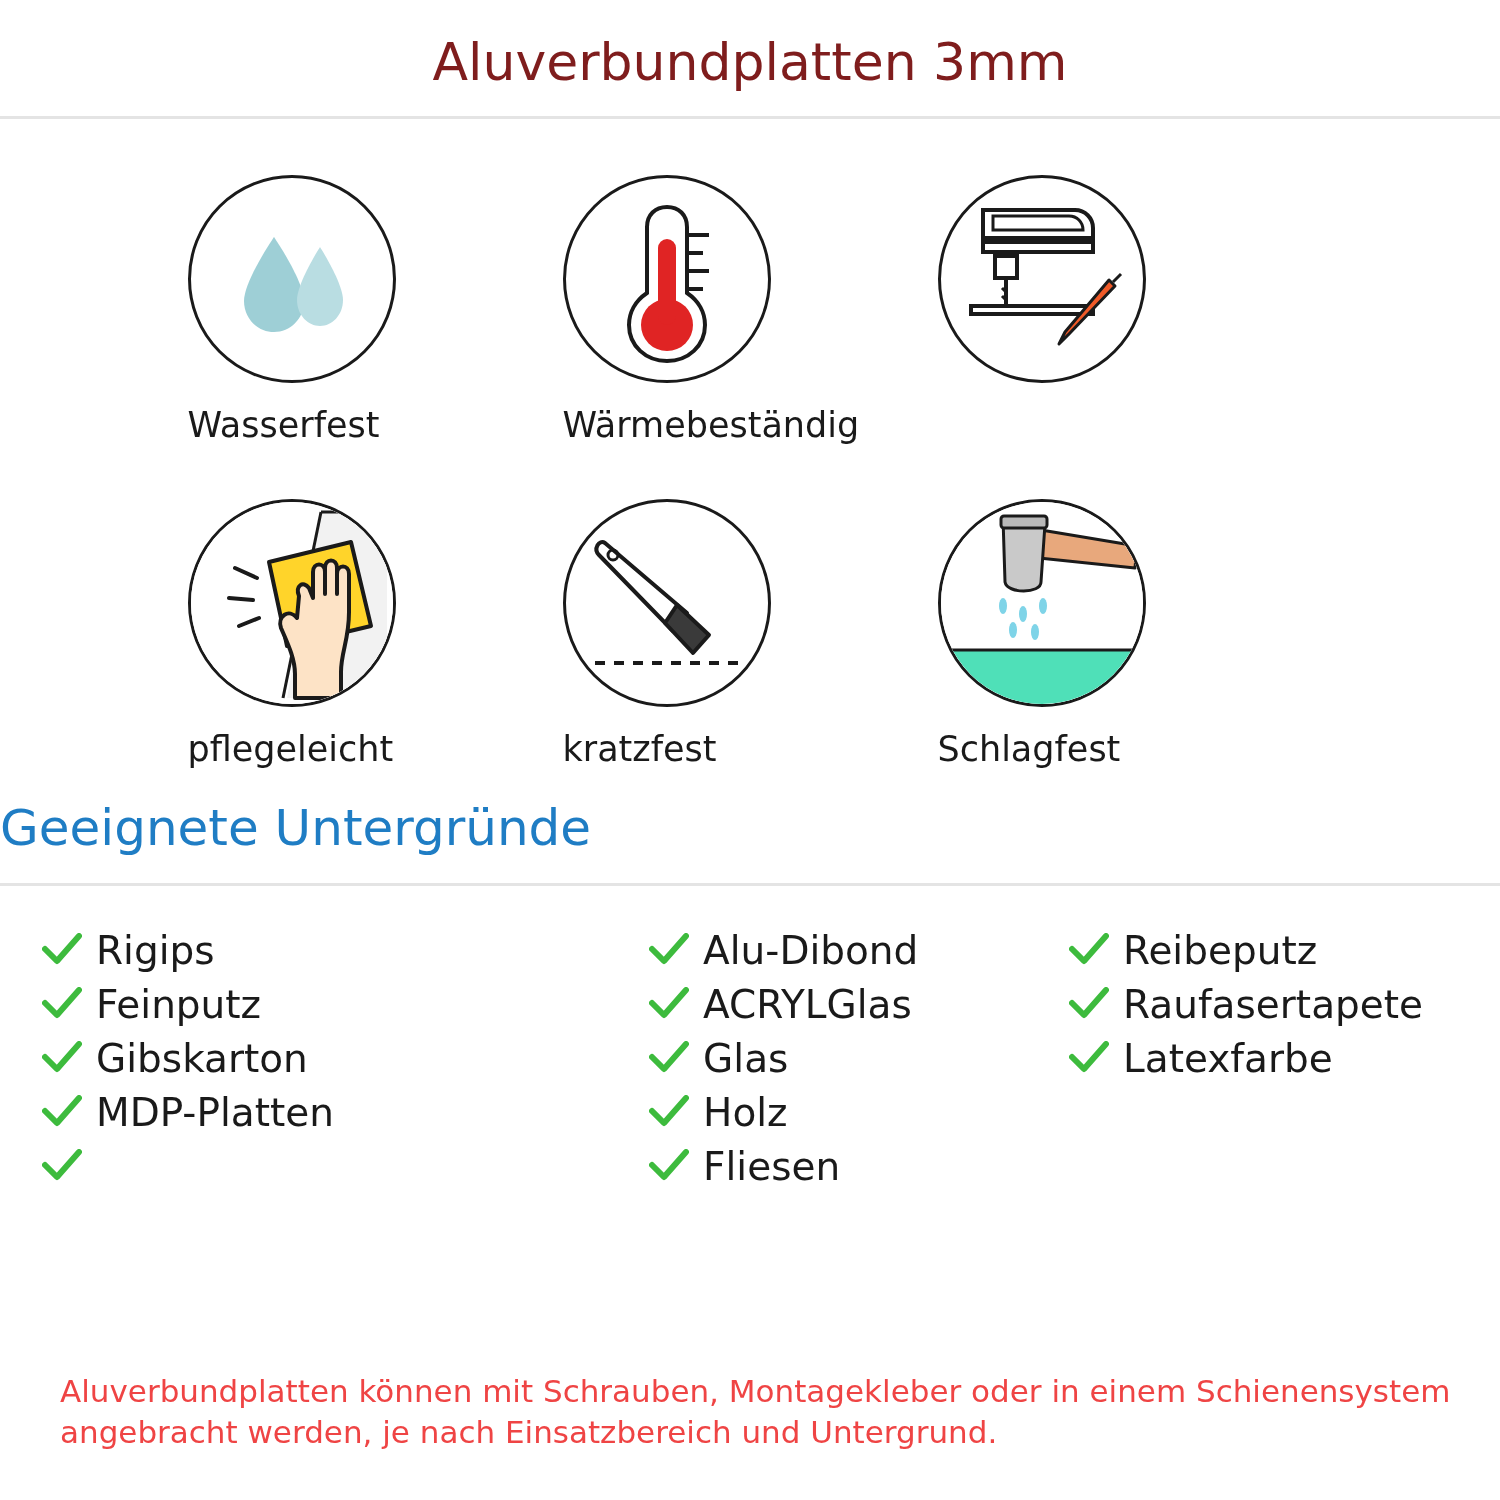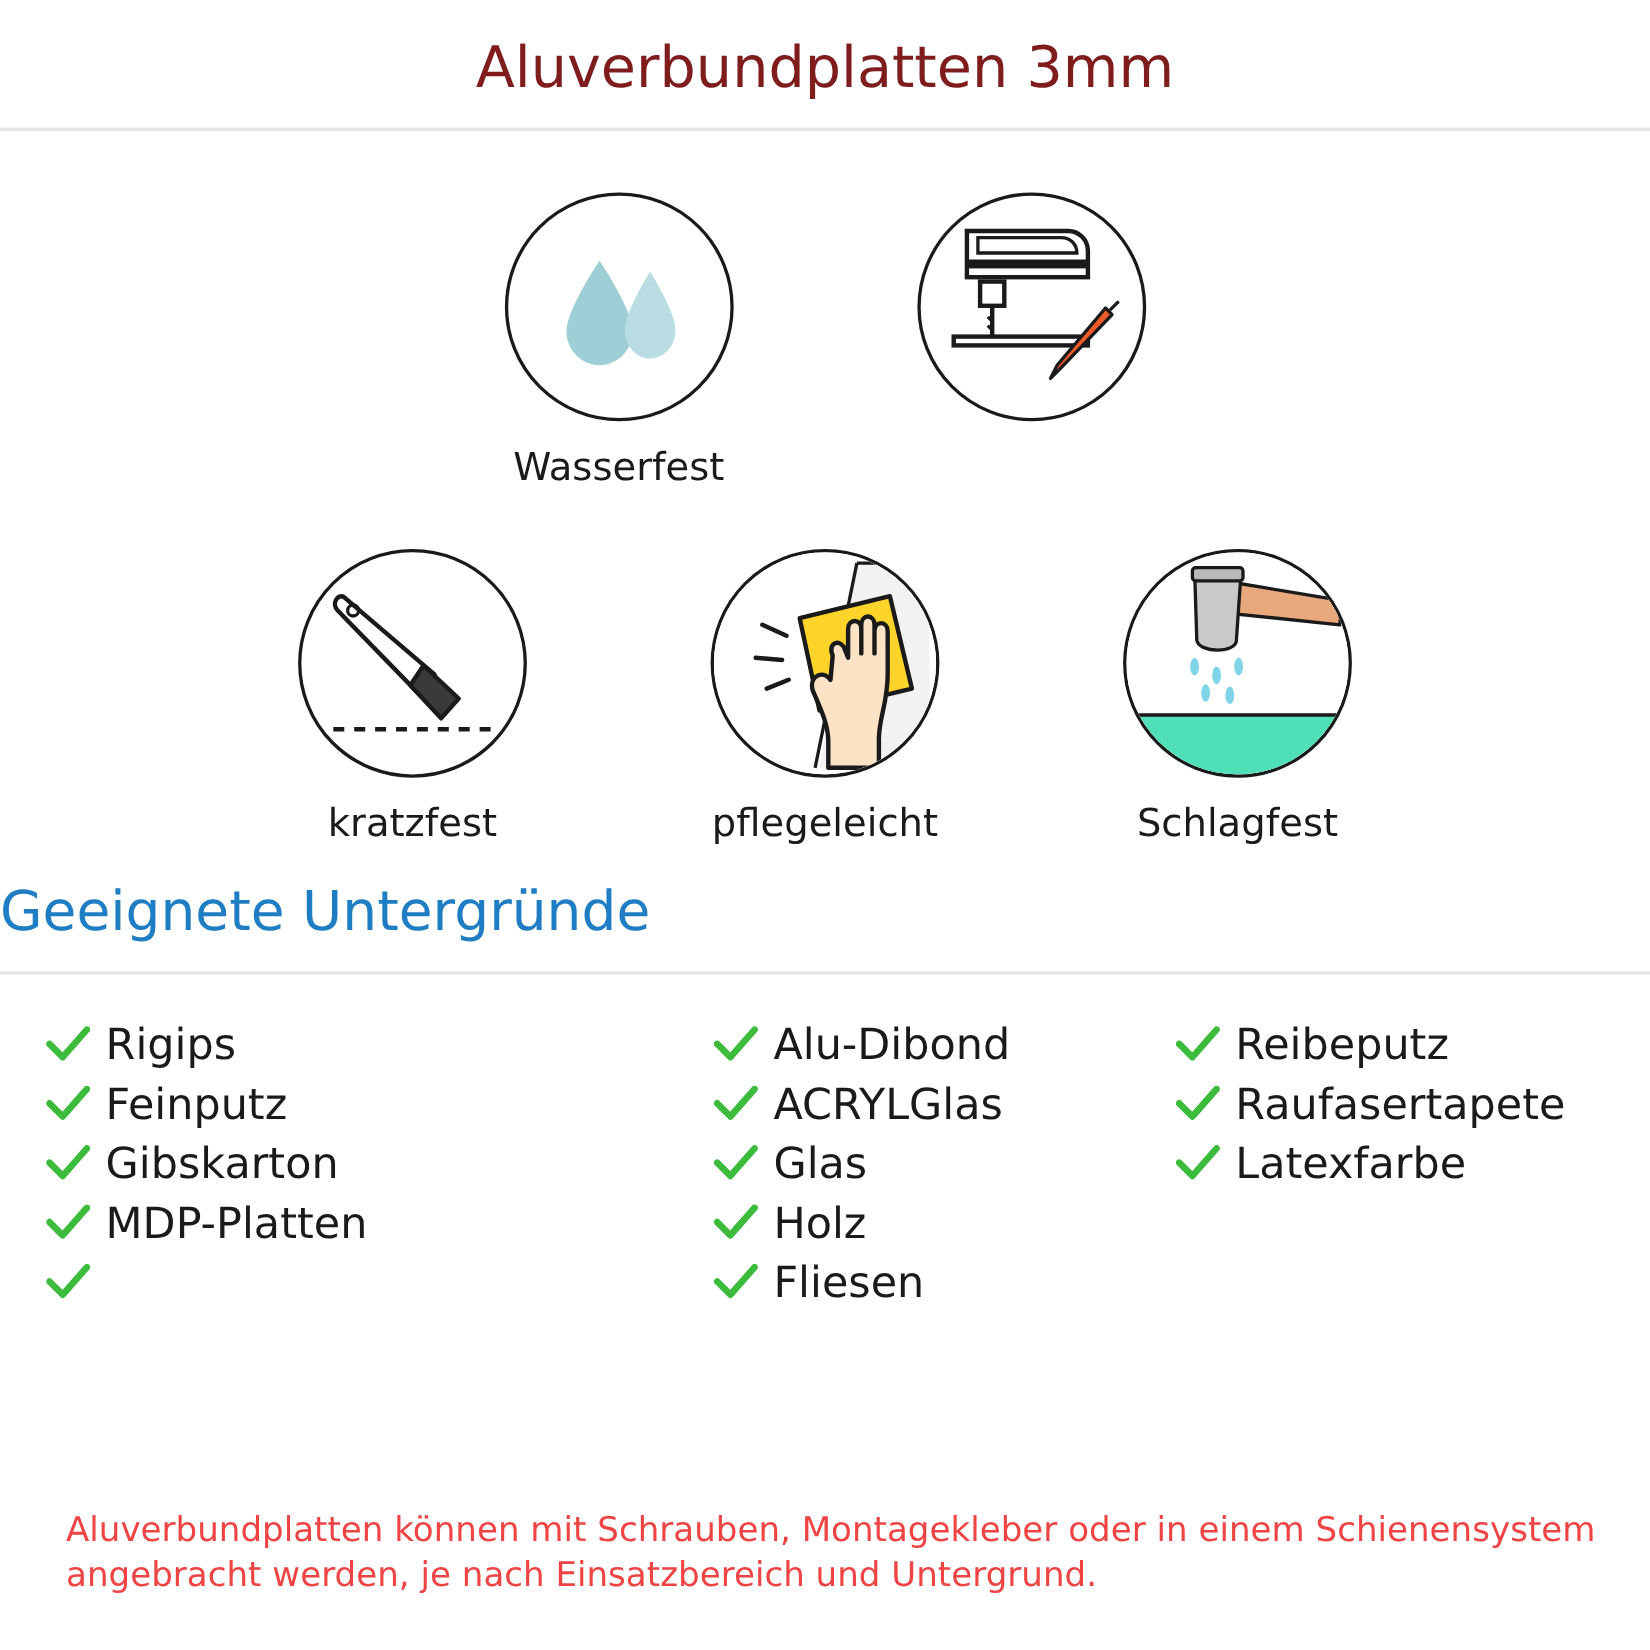--- a/index.html
+++ b/index.html
@@ -50,21 +50,21 @@
     justify-content: center;
     gap: 0px;
   }
   .feature-row.row1 .feature { width: 375px; }
   .feature-row.row2 { margin-top: 54px; }
   .feature-row.row2 .feature { width: 375px; }
 
   .feature {
     display: flex;
     flex-direction: column;
-    align-items: center;
+    align-items: flex-start;
   }
   .circle {
     width: 202px;
     height: 202px;
     border: 3px solid #1a1a1a;
     border-radius: 50%;
     position: relative;
     overflow: hidden;
     background: #fff;
     display: flex;
@@ -138,20 +138,34 @@
       <div class="circle">
         <svg width="180" height="180" viewBox="0 0 180 180">
           <path d="M72 48 C72 48, 42 92, 42 112 C42 130, 56 143, 72 143 C88 143, 102 130, 102 112 C102 92, 72 48, 72 48 Z" fill="#9ecfd6"></path>
           <path d="M118 58 C118 58, 95 94, 95 111 C95 126, 106 137, 118 137 C130 137, 141 126, 141 111 C141 94, 118 58, 118 58 Z" fill="#b9dde2"></path>
         </svg>
       </div>
       <div class="feature-label">Wasserfest</div>
     </div>
 
 
+    <div class="feature">
+      <div class="circle">
+        <svg width="180" height="180" viewBox="0 0 180 180">
+          <path d="M90 18 C78 18, 70 26, 70 38 L70 104 C58 112, 52 124, 52 136 C52 157, 69 172, 90 172 C111 172, 128 157, 128 136 C128 124, 122 112, 110 104 L110 38 C110 26, 102 18, 90 18 Z" fill="#ffffff" stroke="#1a1a1a" stroke-width="4"></path>
+          <circle cx="90" cy="136" r="26" fill="#e02424"></circle>
+          <rect x="81" y="50" width="18" height="86" rx="9" fill="#e02424"></rect>
+          <rect x="112" y="44" width="20" height="4" fill="#1a1a1a"></rect>
+          <rect x="112" y="62" width="14" height="4" fill="#1a1a1a"></rect>
+          <rect x="112" y="80" width="20" height="4" fill="#1a1a1a"></rect>
+          <rect x="112" y="98" width="14" height="4" fill="#1a1a1a"></rect>
+        </svg>
+      </div>
+      <div class="feature-label">Wärmebeständig</div>
+    </div>
 
     <div class="feature">
       <div class="circle">
         <svg width="186" height="186" viewBox="0 0 186 186">
 
           <path d="M34 24 L126 24 C136 24, 144 32, 144 42 L144 52 L34 52 Z" fill="#ffffff" stroke="#1a1a1a" stroke-width="4"></path>
           <path d="M44 30 L120 30 C128 30, 134 36, 134 44 L44 44 Z" fill="#ffffff" stroke="#1a1a1a" stroke-width="3"></path>
           <rect x="34" y="56" width="110" height="10" fill="#ffffff" stroke="#1a1a1a" stroke-width="4"></rect>
           <rect x="46" y="70" width="22" height="22" fill="#ffffff" stroke="#1a1a1a" stroke-width="4"></rect>
           <path d="M57 92 L57 120" stroke="#1a1a1a" stroke-width="4"></path>
@@ -163,46 +177,46 @@
         </svg>
       </div>
     </div>
 
   </div>
 
   <div class="feature-row row2">
 
     <div class="feature">
       <div class="circle">
+        <svg width="202" height="202" viewBox="0 0 202 202">
+          <rect x="0" y="0" width="202" height="202" fill="#ffffff"></rect>
+          <path d="M130 10 L196 10 L196 196 L96 196 Z" fill="#f2f2f2"></path>
+          <path d="M130 10 L196 10" stroke="#1a1a1a" stroke-width="3"></path>
+          <path d="M130 10 L92 196" stroke="#1a1a1a" stroke-width="3"></path>
+
+          <path d="M44 66 L66 76 M38 96 L62 98 M48 124 L68 116" stroke="#1a1a1a" stroke-width="4" stroke-linecap="round"></path>
+
+          <path d="M78 60 L160 40 L180 124 L96 144 Z" fill="#ffd42a" stroke="#1a1a1a" stroke-width="4" stroke-linejoin="round"></path>
+
+          <path d="M108 94 C104 84, 112 78, 118 86 L122 96 L122 70 C122 60, 134 60, 134 70 L134 92 L134 66 C134 56, 146 56, 146 66 L146 92 L146 72 C146 62, 158 62, 158 72 L158 110 C158 138, 150 150, 150 170 L150 196 L104 196 L104 172 C104 156, 96 140, 90 126 C86 114, 98 106, 106 116 Z" fill="#fde3c6" stroke="#1a1a1a" stroke-width="4" stroke-linejoin="round"></path>
+        </svg>
+      </div>
+      <div class="feature-label">pflegeleicht</div>
+    </div>
+
+    <div class="feature">
+      <div class="circle">
         <svg width="180" height="180" viewBox="0 0 180 180">
           <path d="M28 30 L110 100 L96 118 L22 42 C16 36, 22 26, 28 30 Z" fill="#ffffff" stroke="#1a1a1a" stroke-width="4" stroke-linejoin="round"></path>
           <circle cx="36" cy="42" r="5" fill="none" stroke="#1a1a1a" stroke-width="3"></circle>
           <path d="M100 92 L132 122 L116 140 L88 110 Z" fill="#3a3a3a" stroke="#1a1a1a" stroke-width="4" stroke-linejoin="round"></path>
           <path d="M18 150 L164 150" stroke="#1a1a1a" stroke-width="4" stroke-dasharray="10 9"></path>
         </svg>
       </div>
       <div class="feature-label">kratzfest</div>
-    </div>
-
-    <div class="feature">
-      <div class="circle">
-        <svg width="202" height="202" viewBox="0 0 202 202">
-          <rect x="0" y="0" width="202" height="202" fill="#ffffff"></rect>
-          <path d="M130 10 L196 10 L196 196 L96 196 Z" fill="#f2f2f2"></path>
-          <path d="M130 10 L196 10" stroke="#1a1a1a" stroke-width="3"></path>
-          <path d="M130 10 L92 196" stroke="#1a1a1a" stroke-width="3"></path>
-
-          <path d="M44 66 L66 76 M38 96 L62 98 M48 124 L68 116" stroke="#1a1a1a" stroke-width="4" stroke-linecap="round"></path>
-
-          <path d="M78 60 L160 40 L180 124 L96 144 Z" fill="#ffd42a" stroke="#1a1a1a" stroke-width="4" stroke-linejoin="round"></path>
-
-          <path d="M108 94 C104 84, 112 78, 118 86 L122 96 L122 70 C122 60, 134 60, 134 70 L134 92 L134 66 C134 56, 146 56, 146 66 L146 92 L146 72 C146 62, 158 62, 158 72 L158 110 C158 138, 150 150, 150 170 L150 196 L104 196 L104 172 C104 156, 96 140, 90 126 C86 114, 98 106, 106 116 Z" fill="#fde3c6" stroke="#1a1a1a" stroke-width="4" stroke-linejoin="round"></path>
-        </svg>
-      </div>
-      <div class="feature-label">pflegeleicht</div>
     </div>
 
     <div class="feature">
       <div class="circle">
         <svg width="202" height="202" viewBox="0 0 202 202">
           <rect x="0" y="0" width="202" height="202" fill="#ffffff"></rect>
 
           <path d="M100 28 L196 44 L194 66 L98 56 Z" fill="#e8a87c" stroke="#1a1a1a" stroke-width="3" stroke-linejoin="round"></path>
 
           <path d="M62 16 L104 22 L100 80 C100 92, 66 92, 64 80 Z" fill="#c9c9c9" stroke="#1a1a1a" stroke-width="3" stroke-linejoin="round"></path>

